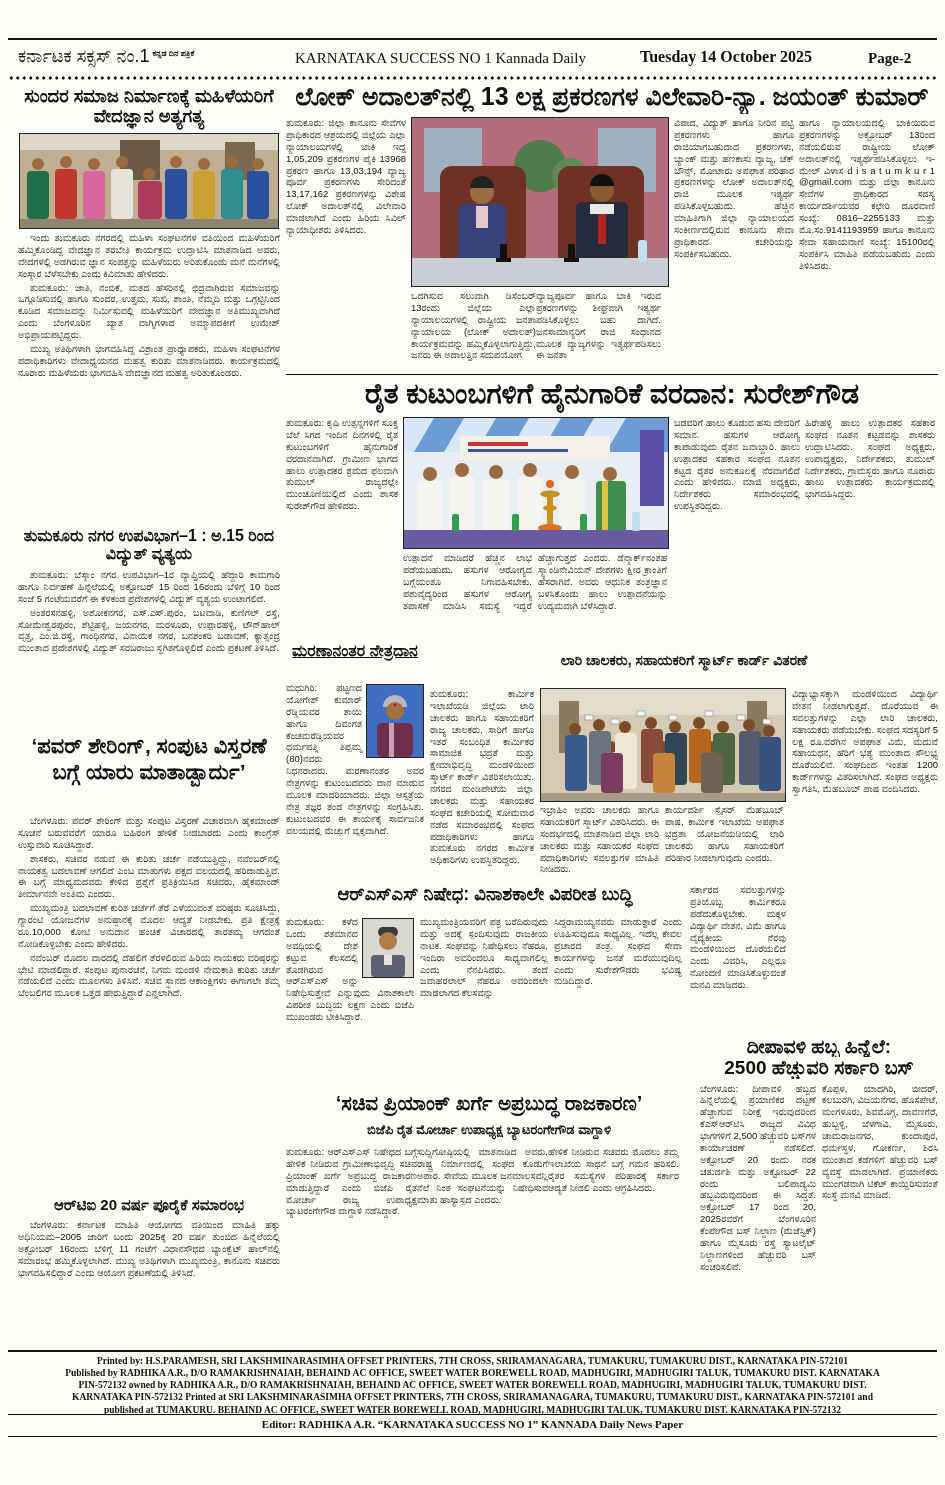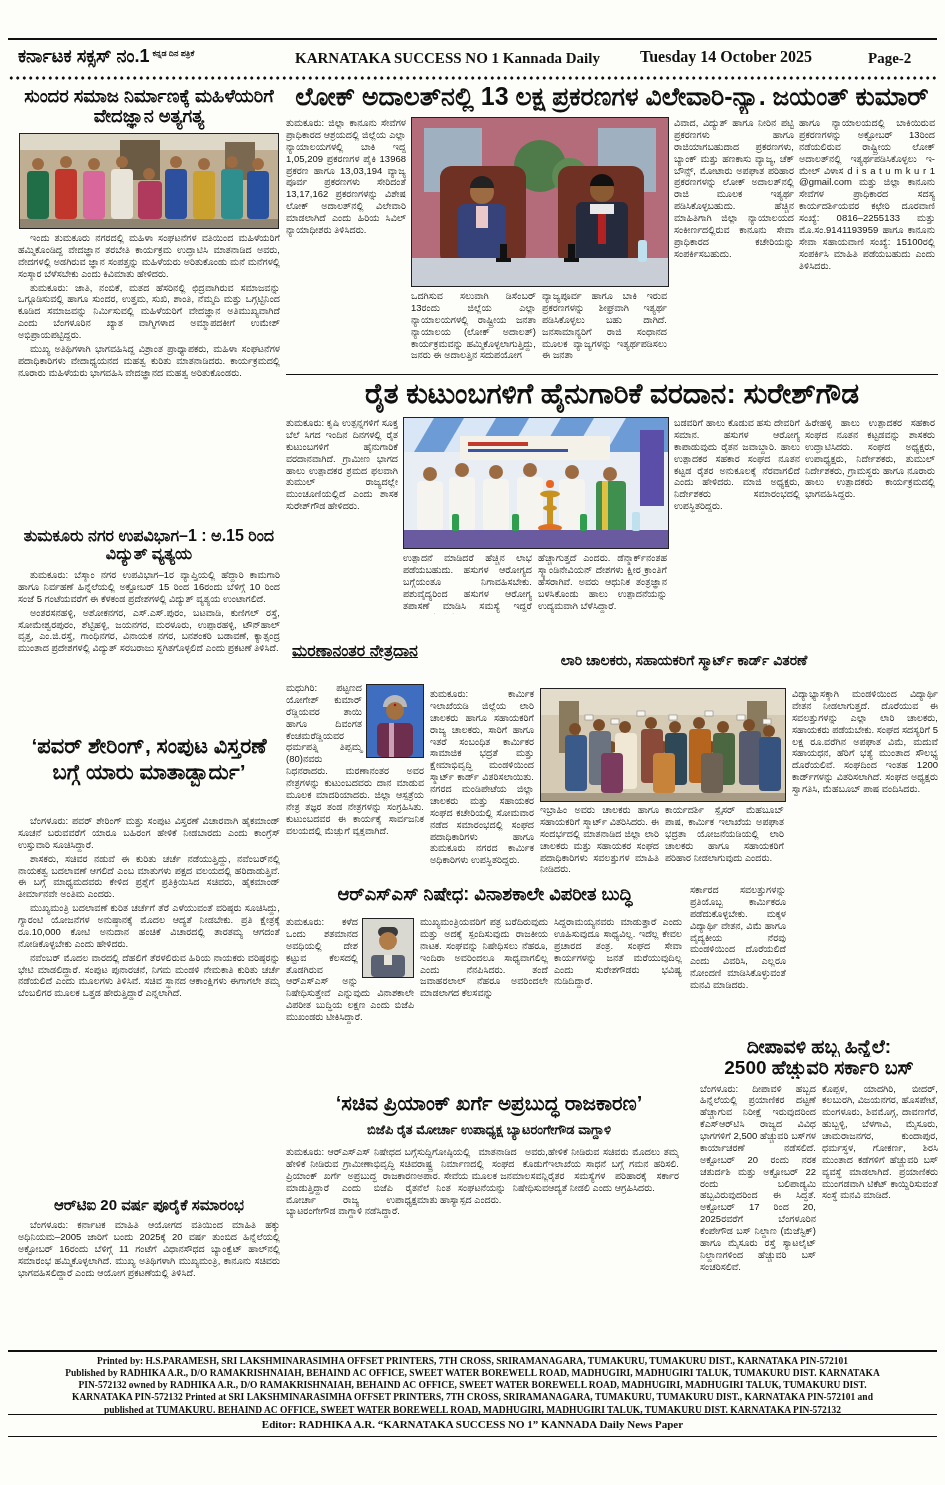--- a/index.html
+++ b/index.html
@@ -4,23 +4,23 @@
 <style>
   html,body{margin:0;padding:0;background:#ffffff;}
   .page{position:relative;width:945px;height:1485px;background:#fdfdfa;color:#111;
         font-family:"Liberation Sans","DejaVu Sans",sans-serif;overflow:hidden;}
   .abs{position:absolute;}
   .rule{background:#111;height:2px;}
   .dotline{height:6px;
     background-image:radial-gradient(circle,#111 1.4px,transparent 1.8px);
     background-size:6.5px 6px;background-repeat:repeat-x;background-position:0 1px;}
   .eng{font-family:"Liberation Serif","DejaVu Serif",serif;}
-  .masthead-kn{font-size:18px;font-weight:700;white-space:nowrap;margin-top:48px;}
+  .masthead-kn{font-size:18px;font-weight:400;white-space:nowrap;margin-top:48px;}
   .masthead-tag{font-size:8px;font-weight:700;vertical-align:super;margin-left:3px;}
-  .masthead-en{font-size:15px;font-weight:700;text-align:center;white-space:nowrap;}
+  .masthead-en{font-size:15px;font-weight:400;text-align:center;white-space:nowrap;}
   .date{font-size:16px;font-weight:700;white-space:nowrap;margin-left:32px;}
   .pageno{font-size:15px;font-weight:700;}
   .hl{font-weight:800;text-align:center;line-height:1.12;overflow:hidden;}
   .kicker{font-weight:800;text-align:center;overflow:hidden;}
   .bodytxt{font-size:9.5px;line-height:1.25;text-align:justify;overflow:hidden;}
   .bodytxt p{margin:0 0 2px 0;text-indent:12px;}
   .col{overflow:hidden;}
   .photo{border:1px solid #222;background:#ccc;overflow:hidden;}
   .photo svg{display:block;width:100%;height:100%;}
   .portrait{float:right;margin:2px 0 2px 4px;border:1px solid #222;}
@@ -131,21 +131,21 @@
               <rect x="186" y="86" width="8" height="40" fill="#b22222"></rect>
               <rect x="178" y="86" width="24" height="10" fill="#e9e9e9"></rect>
             <rect y="140" width="256" height="28" fill="#c9ced6"></rect>
             <rect x="88" y="126" width="7" height="16" fill="#111"></rect>
               <rect x="84" y="140" width="15" height="4" fill="#111"></rect>
             <rect x="156" y="126" width="7" height="16" fill="#111"></rect>
               <rect x="152" y="140" width="15" height="4" fill="#111"></rect>
             <rect x="226" y="122" width="9" height="22" rx="3" fill="#bfe0ee"></rect>
           </svg>
         </div>
-        <div style="display:flex;gap:6px;margin-top:3px;">
+        <div style="display:flex;margin-top:3px;">
           <div class="bodytxt col" style="width:125px;height:76px;">ಒದಗಿಸುವ ಸಲುವಾಗಿ ಡಿಸೆಂಬರ್ 13ರಂದು ಜಿಲ್ಲೆಯ ಎಲ್ಲಾ ನ್ಯಾಯಾಲಯಗಳಲ್ಲಿ ರಾಷ್ಟ್ರೀಯ ಜನತಾ ನ್ಯಾಯಾಲಯ (ಲೋಕ್ ಅದಾಲತ್) ಕಾರ್ಯಕ್ರಮವನ್ನು ಹಮ್ಮಿಕೊಳ್ಳಲಾಗುತ್ತಿದ್ದು, ಜನರು ಈ ಅದಾಲತ್ತಿನ ಸದುಪಯೋಗ</div>
           <div class="bodytxt col" style="width:125px;height:76px;">ವ್ಯಾಜ್ಯಪೂರ್ವ ಹಾಗೂ ಬಾಕಿ ಇರುವ ಪ್ರಕರಣಗಳನ್ನು ಶೀಘ್ರವಾಗಿ ಇತ್ಯರ್ಥ ಪಡಿಸಿಕೊಳ್ಳಲು ಬಹು ದಾಗಿದೆ. ಜನಸಾಮಾನ್ಯರಿಗೆ ರಾಜಿ ಸಂಧಾನದ ಮೂಲಕ ವ್ಯಾಜ್ಯಗಳನ್ನು ಇತ್ಯರ್ಥಪಡಿಸಲು ಈ ಜನತಾ</div>
         </div>
       </div>
       <div class="bodytxt col" style="width:120px;height:250px;">ವಿವಾದ, ವಿದ್ಯುತ್ ಹಾಗೂ ನೀರಿನ ಪಟ್ಟಿ ಪ್ರಕರಣಗಳು ಹಾಗೂ ರಾಜಿಯಾಗಬಹುದಾದ ಪ್ರಕರಣಗಳು, ಬ್ಯಾಂಕ್ ಮತ್ತು ಹಣಕಾಸು ವ್ಯಾಜ್ಯ, ಚೆಕ್ ಬೌನ್ಸ್, ಮೋಟಾರು ಅಪಘಾತ ಪರಿಹಾರ ಪ್ರಕರಣಗಳನ್ನು ಲೋಕ್ ಅದಾಲತ್‌ನಲ್ಲಿ ರಾಜಿ ಮೂಲಕ ಇತ್ಯರ್ಥ ಪಡಿಸಿಕೊಳ್ಳಬಹುದು. ಹೆಚ್ಚಿನ ಮಾಹಿತಿಗಾಗಿ ಜಿಲ್ಲಾ ನ್ಯಾಯಾಲಯದ ಸಂಕೀರ್ಣದಲ್ಲಿರುವ ಕಾನೂನು ಸೇವಾ ಪ್ರಾಧಿಕಾರದ ಕಚೇರಿಯನ್ನು ಸಂಪರ್ಕಿಸಬಹುದು.</div>
       <div class="bodytxt col" style="width:136px;height:250px;">ಹಾಗೂ ನ್ಯಾಯಾಲಯದಲ್ಲಿ ಬಾಕಿಯಿರುವ ಪ್ರಕರಣಗಳನ್ನು ಅಕ್ಟೋಬರ್ 13ರಿಂದ ನಡೆಯಲಿರುವ ರಾಷ್ಟ್ರೀಯ ಲೋಕ್ ಅದಾಲತ್‌ನಲ್ಲಿ ಇತ್ಯರ್ಥಪಡಿಸಿಕೊಳ್ಳಲು ಇ-ಮೇಲ್ ವಿಳಾಸ d i s a t u m k u r 1 @gmail.com ಮತ್ತು ಜಿಲ್ಲಾ ಕಾನೂನು ಸೇವೆಗಳ ಪ್ರಾಧಿಕಾರದ ಸದಸ್ಯ ಕಾರ್ಯದರ್ಶಿಯವರ ಕಛೇರಿ ದೂರವಾಣಿ ಸಂಖ್ಯೆ: 0816–2255133 ಮತ್ತು ಮೊ.ಸಂ.9141193959 ಹಾಗೂ ಕಾನೂನು ಸೇವಾ ಸಹಾಯವಾಣಿ ಸಂಖ್ಯೆ: 15100ರಲ್ಲಿ ಸಂಪರ್ಕಿಸಿ ಮಾಹಿತಿ ಪಡೆಯಬಹುದು ಎಂದು ತಿಳಿಸಿದರು.</div>
     </div>
   </div>
 
   <div class="abs rule" style="left:286px;top:374px;width:652px;height:1px;"></div>

